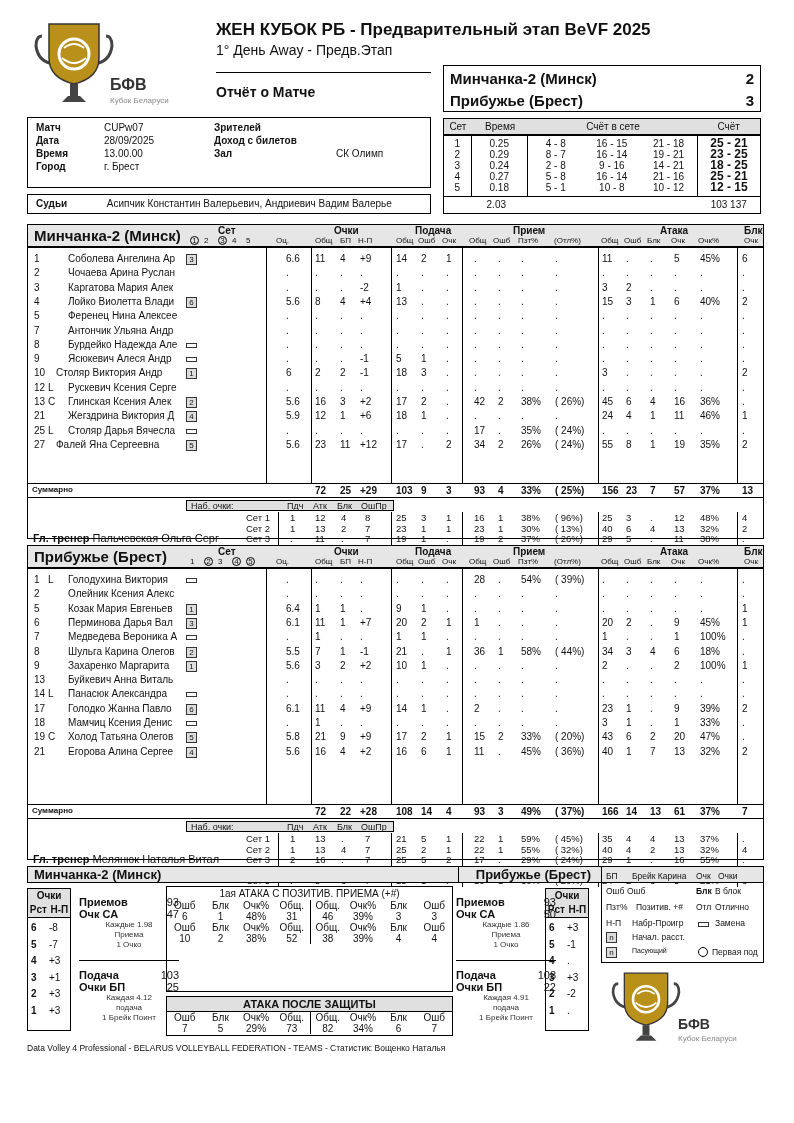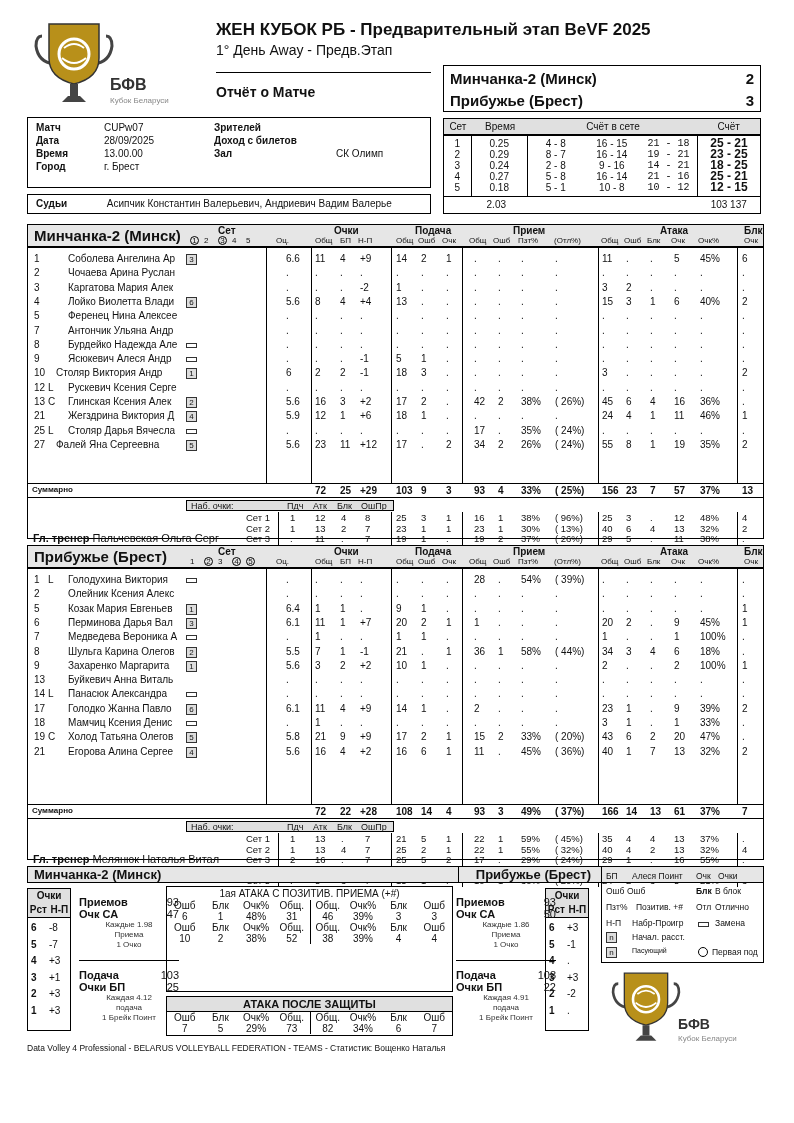--- a/index.html
+++ b/index.html
@@ -143,21 +143,21 @@
         <div>5 - 8</div>
         <div>5 - 1</div>
       </div>
       <div style="width:57px;">
         <div>16 - 15</div>
         <div>16 - 14</div>
         <div>9 - 16</div>
         <div>16 - 14</div>
         <div>10 - 8</div>
       </div>
-      <div style="width:57px;font-family:Liberation Mono, monospace;">
+      <div style="width:57px;">
         <div>21 - 18</div>
         <div>19 - 21</div>
         <div>14 - 21</div>
         <div>21 - 16</div>
         <div>10 - 12</div>
       </div>
     </div>
     <div style="width:63px;">
       <div class="score">25 - 21</div>
       <div class="score">23 - 25</div>
@@ -1489,21 +1489,21 @@
       <span>73</span>
       <span style="border-left:1px solid #000;">82</span>
       <span>34%</span>
       <span>6</span>
       <span>7</span>
     </div>
 </div>
 
 <div class="legend">
   <span class="li" style="left:4px;top:4px;">БП</span>
-  <span class="li" style="left:30px;top:4px;">Алеся Поинт</span>
+  <span class="li" style="left:30px;top:4px;">Брейк Карина</span>
   <span class="li" style="left:94px;top:4px;">Очк</span>
   <span class="li" style="left:116px;top:4px;">Очки</span>
   <span class="li" style="left:4px;top:19px;">Ошб</span>
   <span class="li" style="left:25px;top:19px;">Ошб</span>
   <span class="li" style="left:94px;top:19px;font-weight:bold;">Блк</span>
   <span class="li" style="left:113px;top:19px;">В блок</span>
   <span class="li" style="left:4px;top:35px;">Пзт%</span>
   <span class="li" style="left:34px;top:35px;">Позитив. +#</span>
   <span class="li" style="left:94px;top:35px;">Отл</span>
   <span class="li" style="left:113px;top:35px;">Отлично</span>

